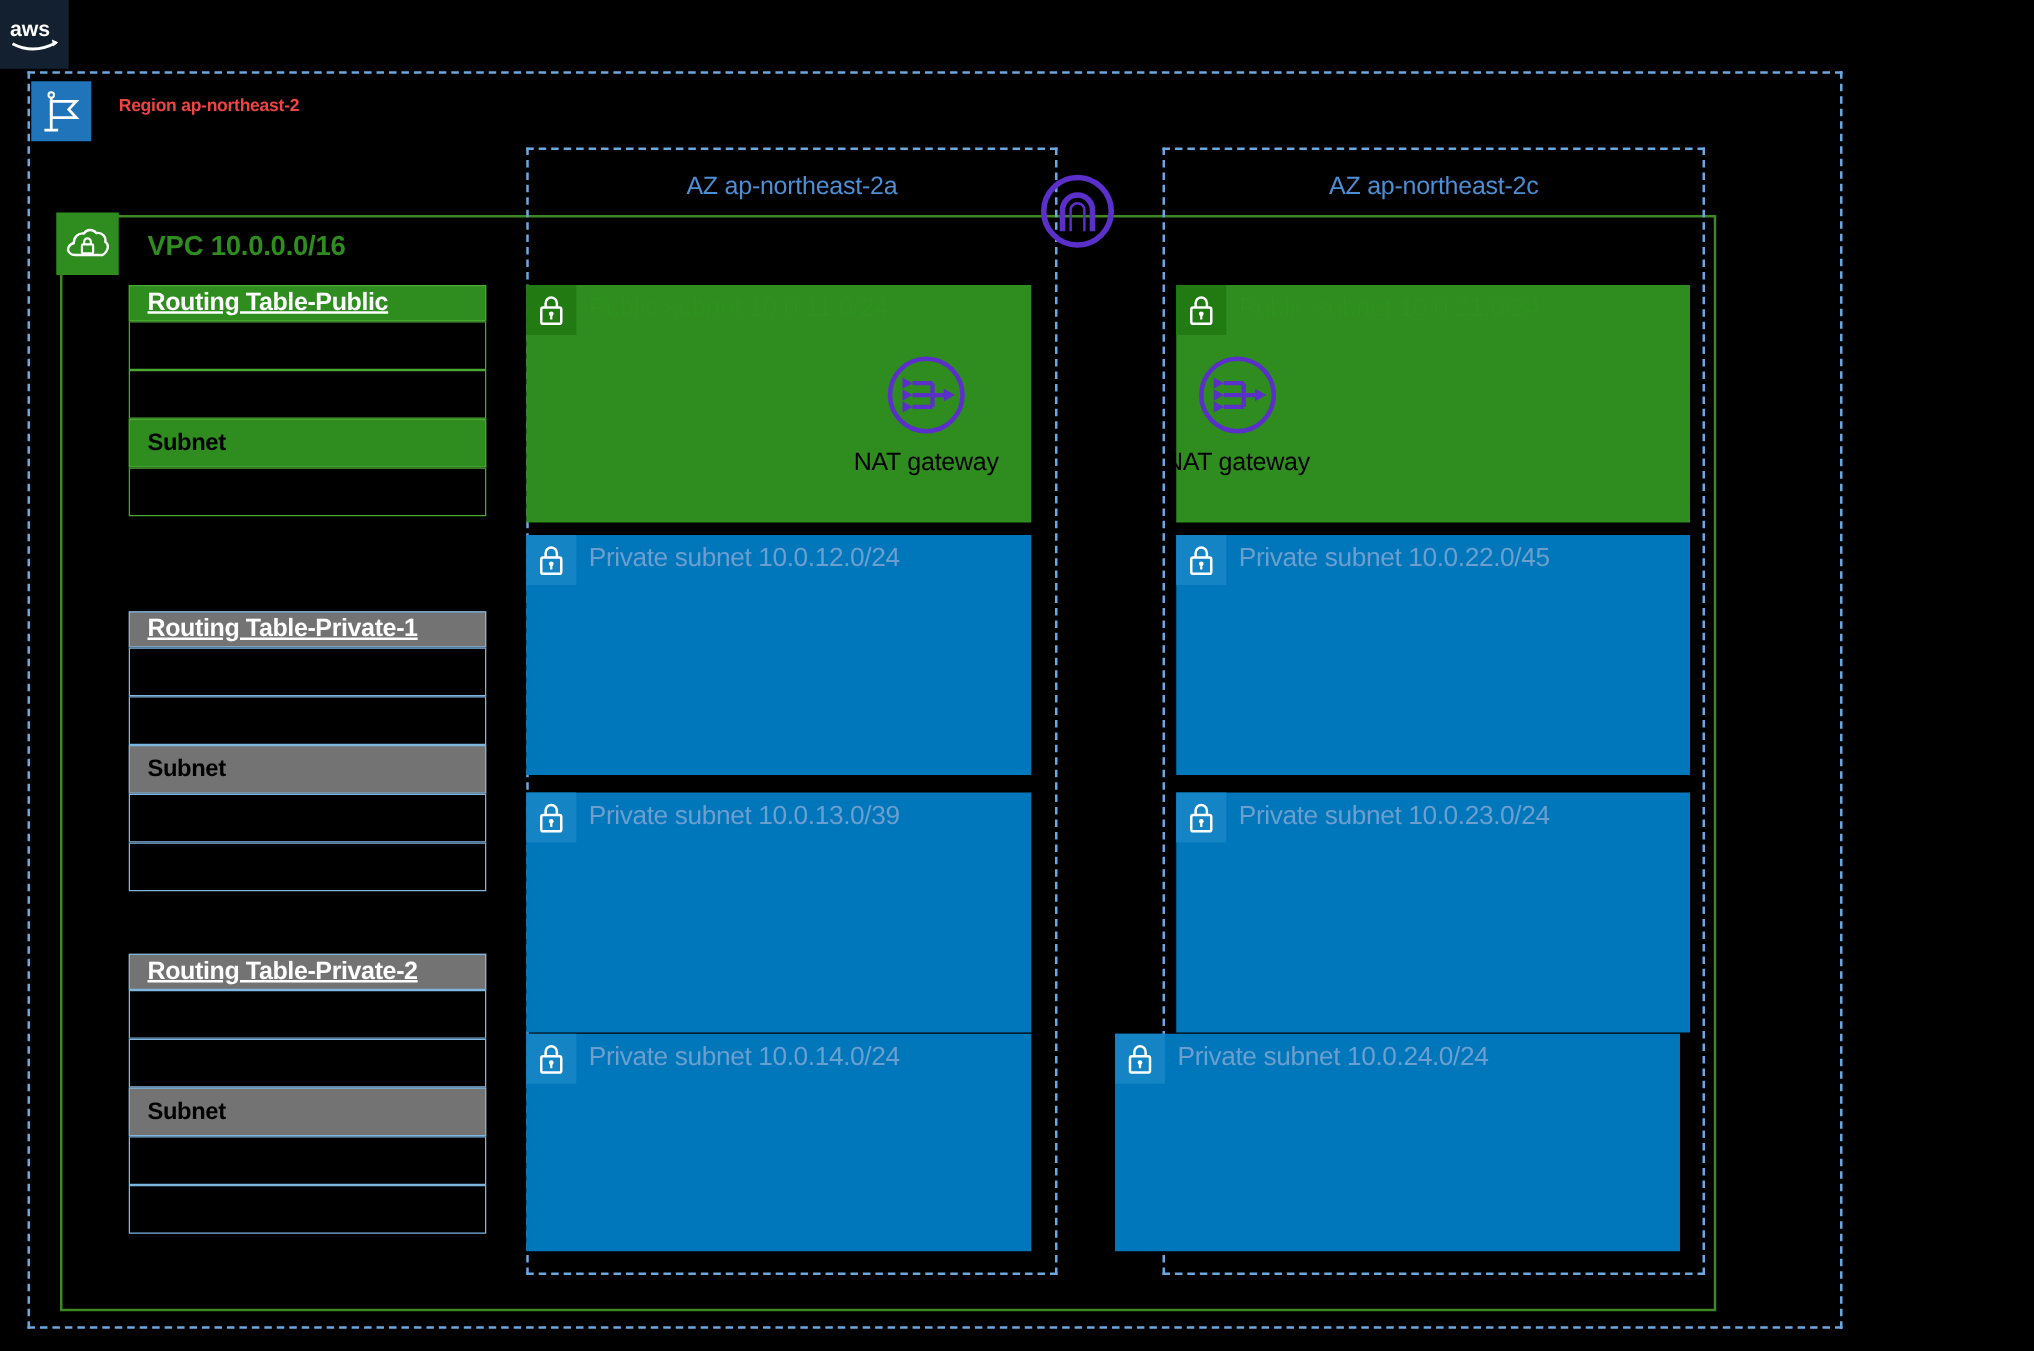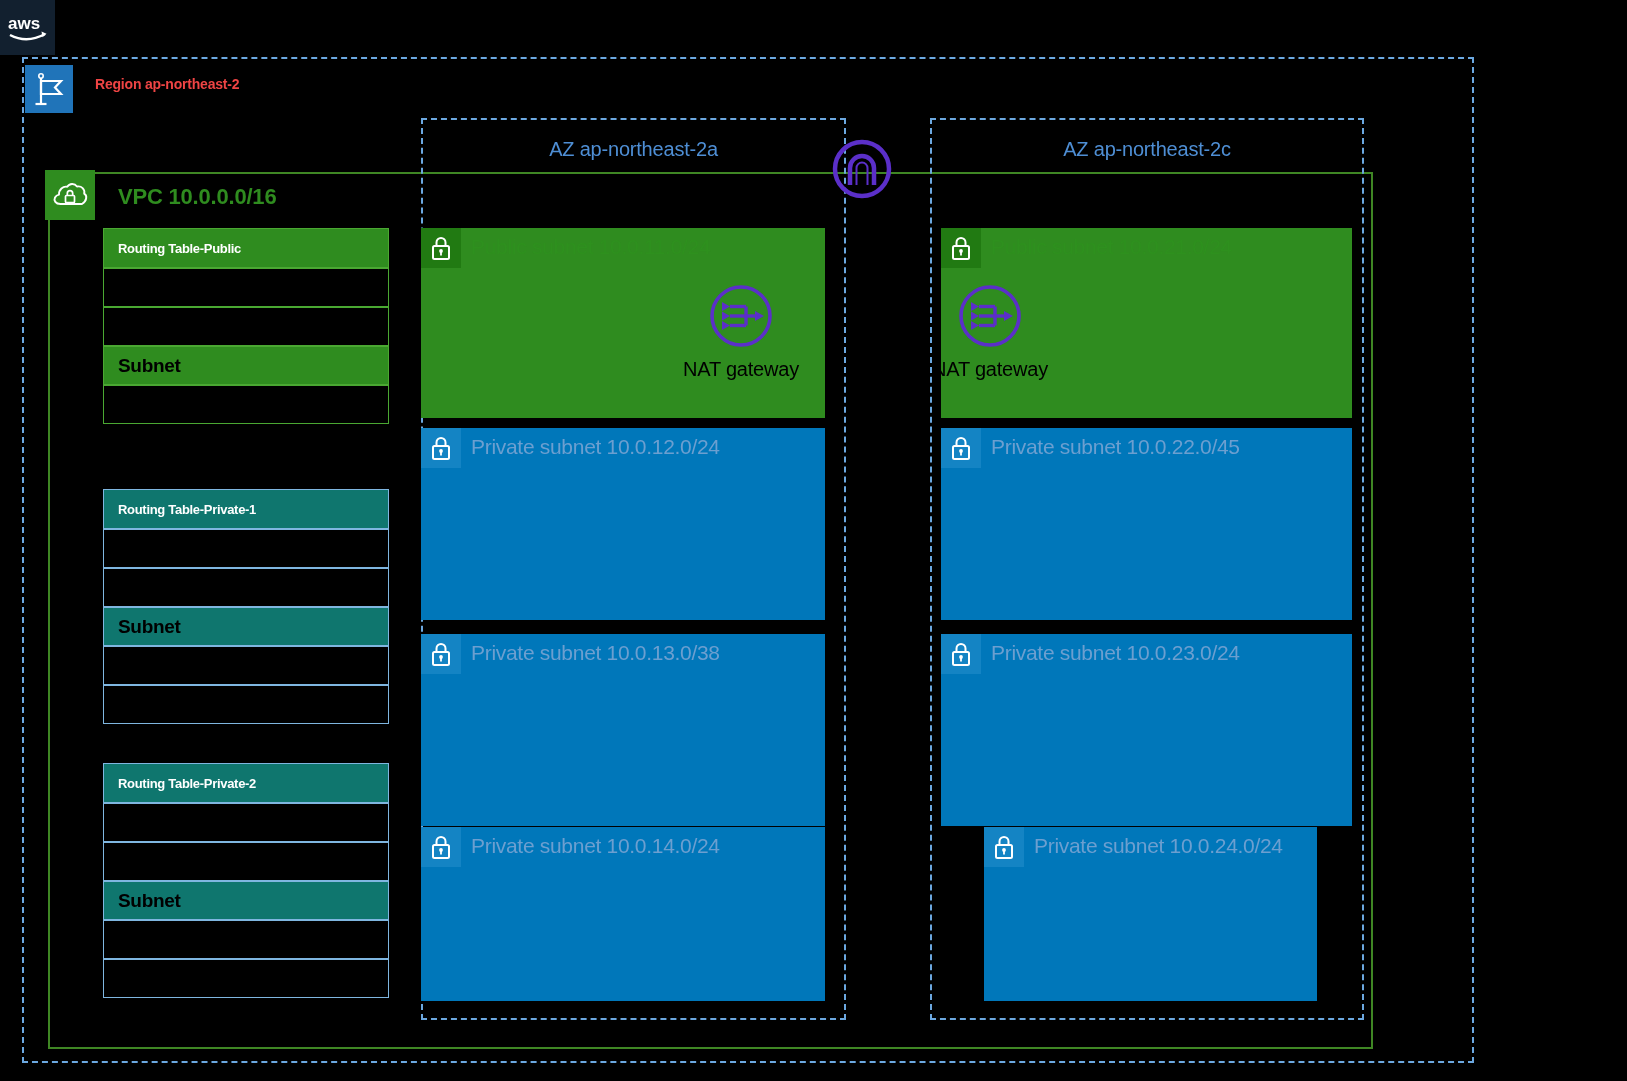--- a/index.html
+++ b/index.html
@@ -167,29 +167,30 @@
   }
 
   
   .rtable {
     position: absolute;
     left: 103px;
     width: 286px;
     box-sizing: border-box;
   }
   .rtable-header {
-    height: 40px;
+    height: 29px;
     display: flex;
     align-items: center;
     padding-left: 14px;
-    font-size: 13px;
+    font-size: 20px;
     font-weight: bold;
     color: #ffffff;
     letter-spacing: -0.3px;
     box-sizing: border-box;
+    text-decoration: underline;
   }
   .rtable-subnet-row {
     height: 39px;
     display: flex;
     align-items: center;
     padding-left: 14px;
     font-size: 19px;
     font-weight: bold;
     color: #000000;
     letter-spacing: -0.3px;
@@ -200,21 +201,21 @@
     background: #000000;
     box-sizing: border-box;
   }
   .rtable.green .rtable-header,
   .rtable.green .rtable-subnet-row { background: #2f8c1f; }
   .rtable.green .rtable-empty-row,
   .rtable.green .rtable-subnet-row { border: 1px solid #4aa832; }
   .rtable.green .rtable-header { border: 1px solid #4aa832; }
 
   .rtable.blue .rtable-header,
-  .rtable.blue .rtable-subnet-row { background: #0f766e; }
+  .rtable.blue .rtable-subnet-row { background: #737373; }
   .rtable.blue .rtable-empty-row,
   .rtable.blue .rtable-subnet-row { border: 1px solid #7fb6e0; }
   .rtable.blue .rtable-header { border: 1px solid #7fb6e0; }
 </style>
 </head>
 <body>
 
 <div id="canvas">
 
   <div id="aws-logo">
@@ -303,21 +304,21 @@
 
   <div class="subnet private" style="left:421px; top:634px; width:404px; height:192px;">
     <div class="subnet-lock">
       <svg width="24" height="26" viewBox="0 0 24 26">
         <rect x="4" y="11" width="16" height="13" rx="1.5" fill="none" stroke="#ffffff" stroke-width="2"></rect>
         <path d="M7.5 11 V7.5 a4.5 4.5 0 0 1 9 0 V11" fill="none" stroke="#ffffff" stroke-width="2"></path>
         <circle cx="12" cy="16" r="1.9" fill="#ffffff"></circle>
         <line x1="12" y1="17" x2="12" y2="20.5" stroke="#ffffff" stroke-width="1.8"></line>
       </svg>
     </div>
-    <div class="subnet-label">Private subnet 10.0.13.0/38</div>
+    <div class="subnet-label">Private subnet 10.0.13.0/39</div>
   </div>
 
   <div class="subnet private" style="left:421px; top:827px; width:404px; height:174px;">
     <div class="subnet-lock">
       <svg width="24" height="26" viewBox="0 0 24 26">
         <rect x="4" y="11" width="16" height="13" rx="1.5" fill="none" stroke="#ffffff" stroke-width="2"></rect>
         <path d="M7.5 11 V7.5 a4.5 4.5 0 0 1 9 0 V11" fill="none" stroke="#ffffff" stroke-width="2"></path>
         <circle cx="12" cy="16" r="1.9" fill="#ffffff"></circle>
         <line x1="12" y1="17" x2="12" y2="20.5" stroke="#ffffff" stroke-width="1.8"></line>
       </svg>
@@ -369,21 +370,21 @@
       <svg width="24" height="26" viewBox="0 0 24 26">
         <rect x="4" y="11" width="16" height="13" rx="1.5" fill="none" stroke="#ffffff" stroke-width="2"></rect>
         <path d="M7.5 11 V7.5 a4.5 4.5 0 0 1 9 0 V11" fill="none" stroke="#ffffff" stroke-width="2"></path>
         <circle cx="12" cy="16" r="1.9" fill="#ffffff"></circle>
         <line x1="12" y1="17" x2="12" y2="20.5" stroke="#ffffff" stroke-width="1.8"></line>
       </svg>
     </div>
     <div class="subnet-label">Private subnet 10.0.23.0/24</div>
   </div>
 
-  <div class="subnet private" style="left:984px; top:827px; width:333px; height:174px;padding-left:48px;">
+  <div class="subnet private" style="left:892px; top:827px; width:452px; height:174px;padding-left:48px;">
     <div class="subnet-lock">
       <svg width="24" height="26" viewBox="0 0 24 26">
         <rect x="4" y="11" width="16" height="13" rx="1.5" fill="none" stroke="#ffffff" stroke-width="2"></rect>
         <path d="M7.5 11 V7.5 a4.5 4.5 0 0 1 9 0 V11" fill="none" stroke="#ffffff" stroke-width="2"></path>
         <circle cx="12" cy="16" r="1.9" fill="#ffffff"></circle>
         <line x1="12" y1="17" x2="12" y2="20.5" stroke="#ffffff" stroke-width="1.8"></line>
       </svg>
     </div>
     <div class="subnet-label">Private subnet 10.0.24.0/24</div>
   </div>

